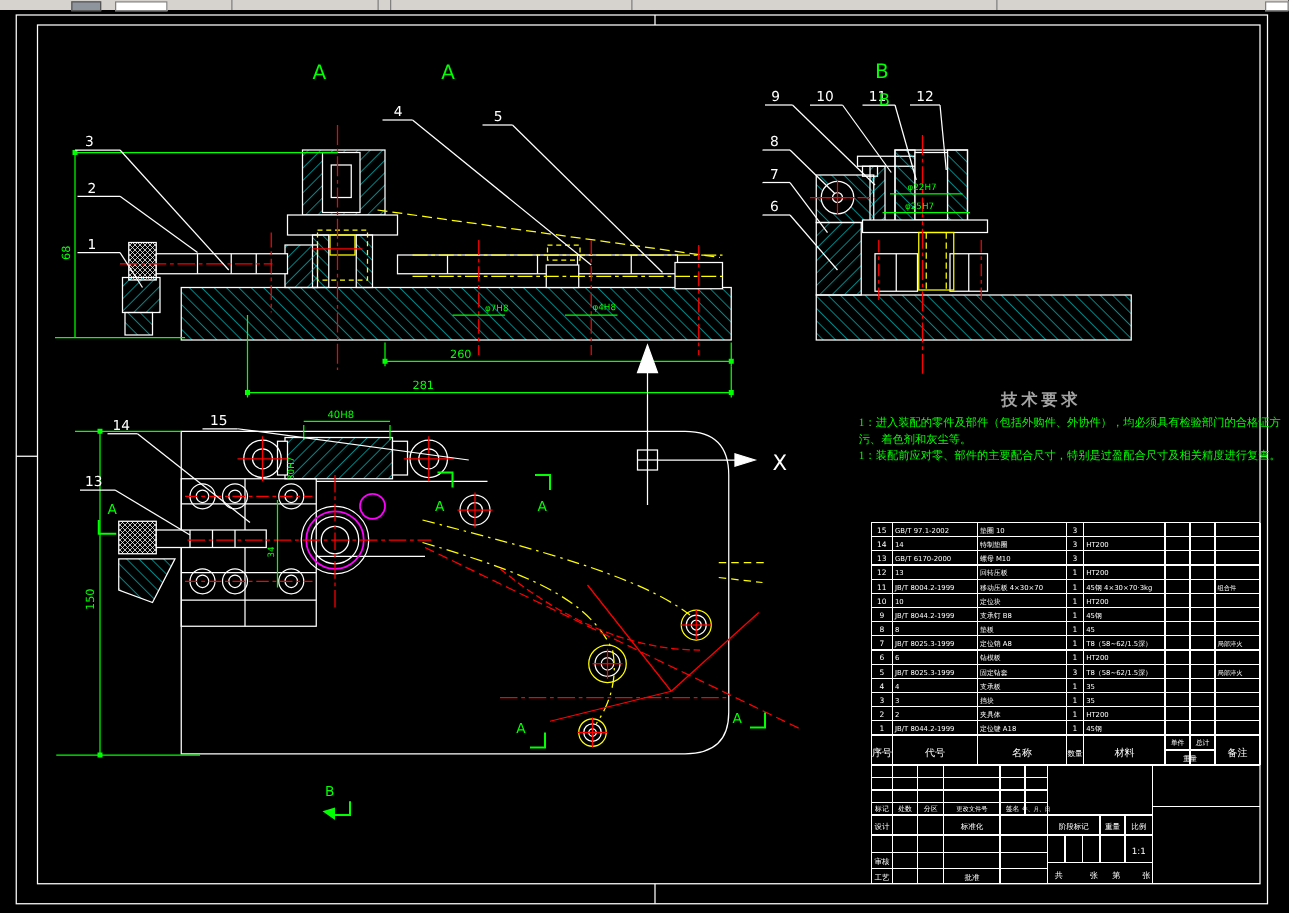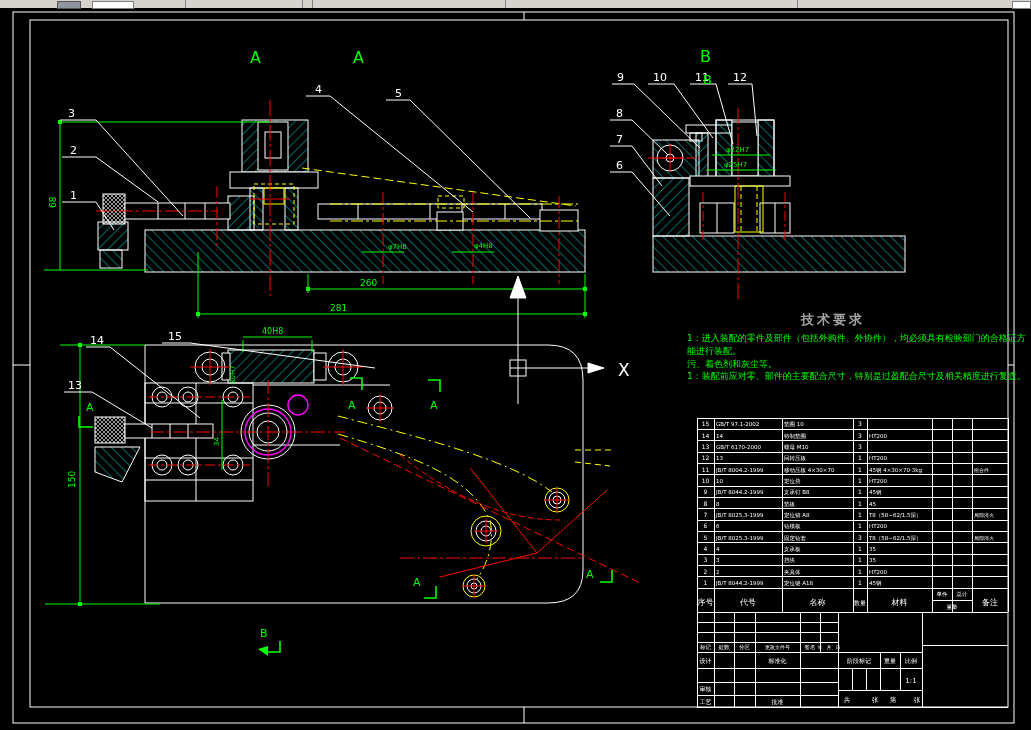--- a/index.html
+++ b/index.html
@@ -9,21 +9,21 @@
   #toolbar .tb-btn{position:absolute;top:1px;height:6px;background:#8f959d;border:1px solid #555;}
   #toolbar .tb-field{position:absolute;top:1px;height:6px;background:#fff;border:1px solid #808080;}
   #toolbar .tb-sep{position:absolute;top:0;width:1px;height:8px;background:#808080;}
   svg{position:absolute;left:0;top:0;}
   svg text{font-family:"DejaVu Sans",sans-serif;}
   .wtxt{fill:#fff;}
   .gtxt{fill:#00ff00;}
   #techreq{position:absolute;left:687px;top:311px;width:292px;}
   #techreq .tr-title{color:#a3a3a3;font-weight:bold;font-size:13px;letter-spacing:3px;
       text-align:center;width:100%;margin-bottom:3px;}
-  #techreq .tr-line{color:#00ff00;font-size:9px;line-height:12.8px;white-space:nowrap;}
+  #techreq .tr-line{color:#00ff00;font-size:9px;line-height:12.8px;white-space:nowrap;font-family:Liberation Serif, serif;}
 </style>
 </head>
 <body>
 
 <div id="app">
 
   <div id="toolbar">
     <div class="tb-btn" style="left:57px;width:22px;"></div>
     <div class="tb-field" style="left:92px;width:40px;"></div>
     <div class="tb-sep" style="left:185px;"></div>
@@ -507,18 +507,17 @@
         <text font-size="6.5" x="875" y="702">张</text>
         <text font-size="6.5" x="893" y="702">第</text>
         <text font-size="6.5" x="917" y="702">张</text>
       </g>
     </g>
   </svg>
 
   <div id="techreq">
     <div class="tr-title">技术要求</div>
     <div class="tr-line">1：进入装配的零件及部件（包括外购件、外协件），均必须具有检验部门的合格证方</div>
-    <div class="tr-line">能进行装配。</div>
     <div class="tr-line">污、着色剂和灰尘等。</div>
     <div class="tr-line">1：装配前应对零、部件的主要配合尺寸，特别是过盈配合尺寸及相关精度进行复查。</div>
   </div>
 
 </div>
 
 </body></html>

